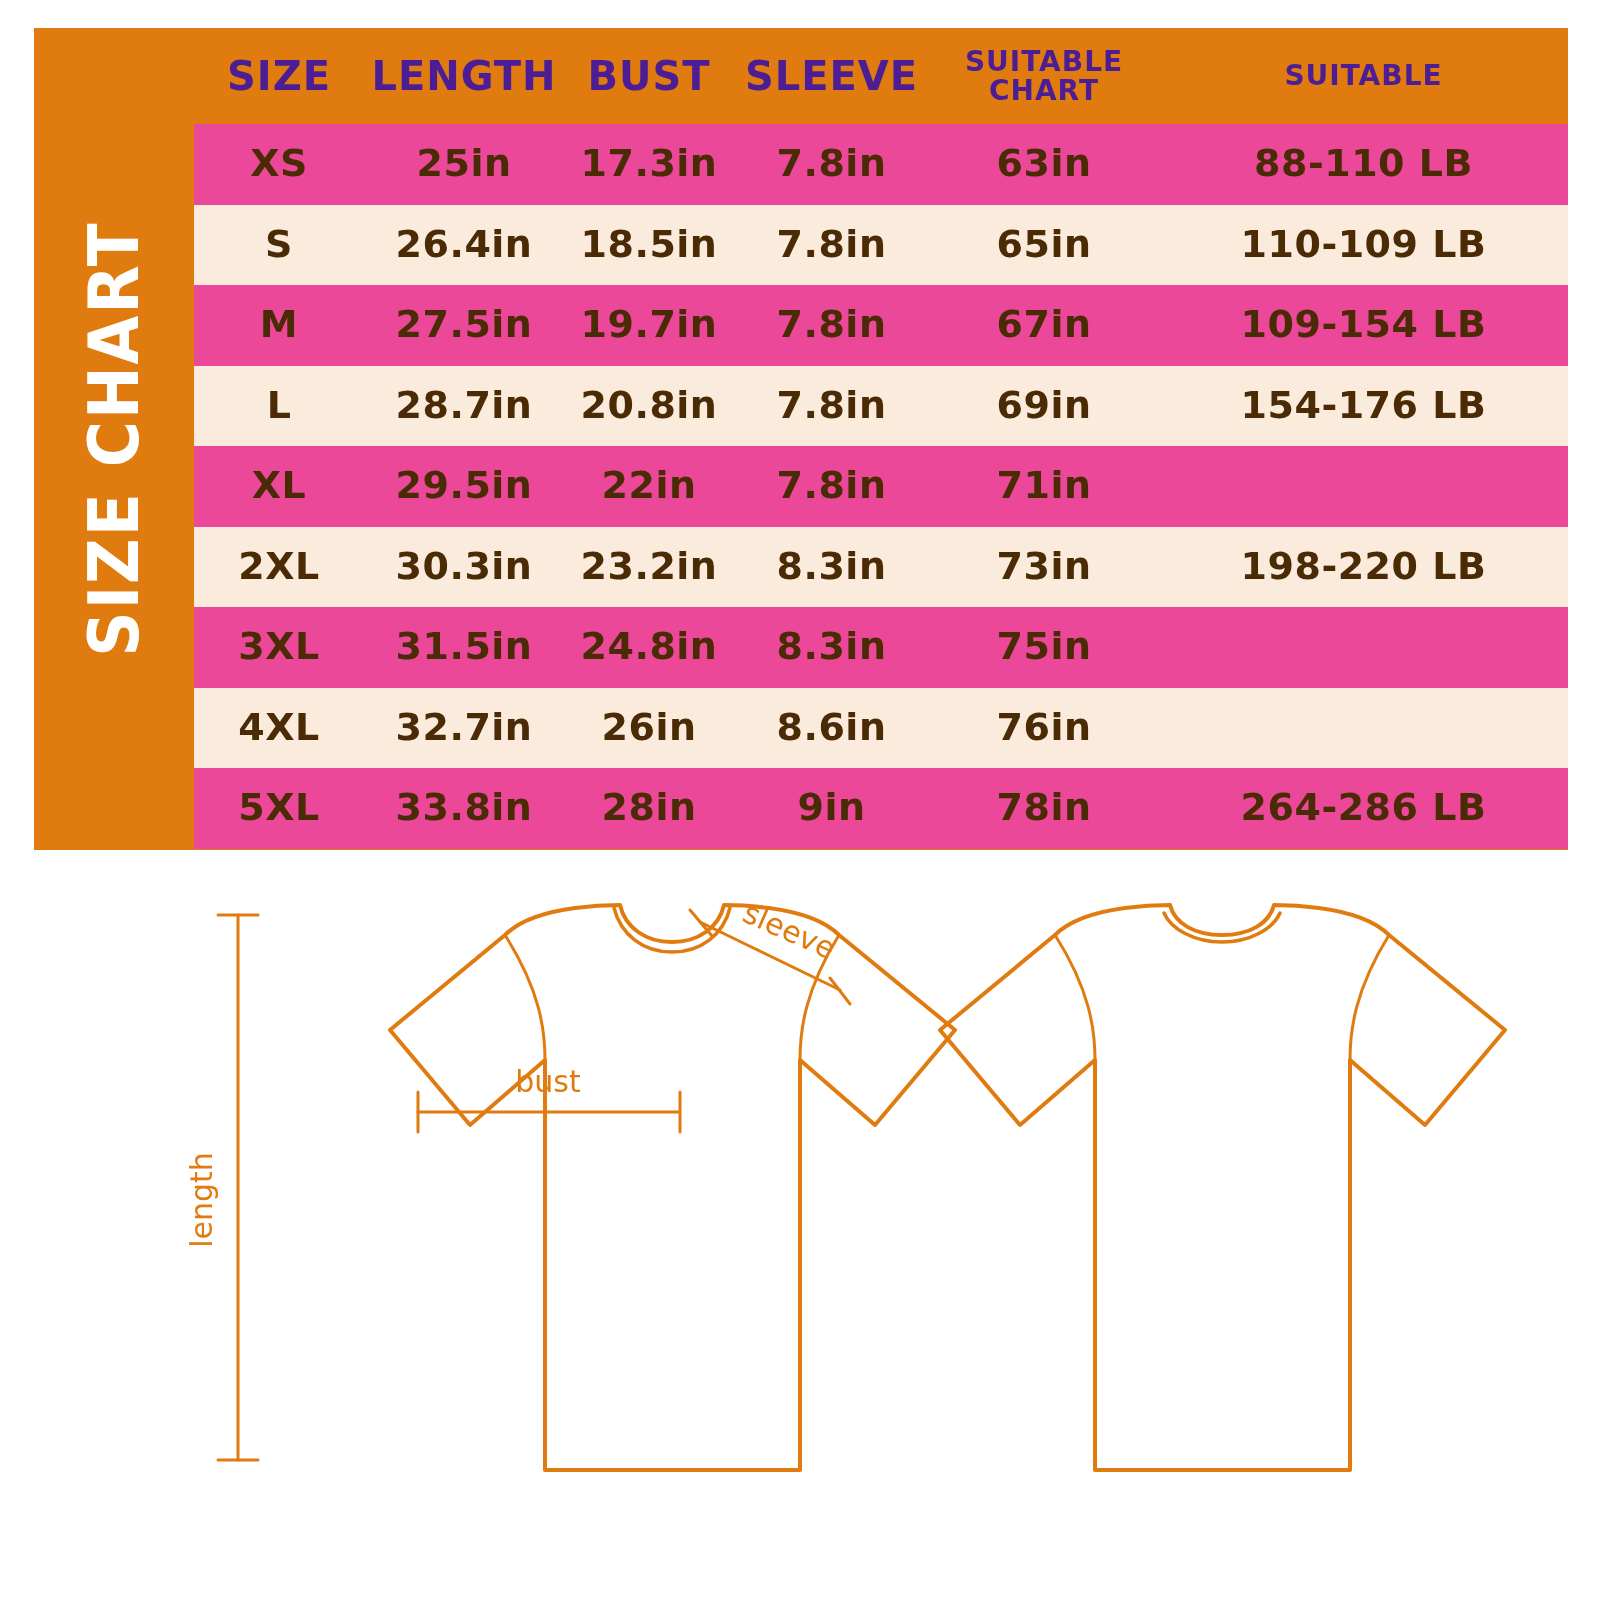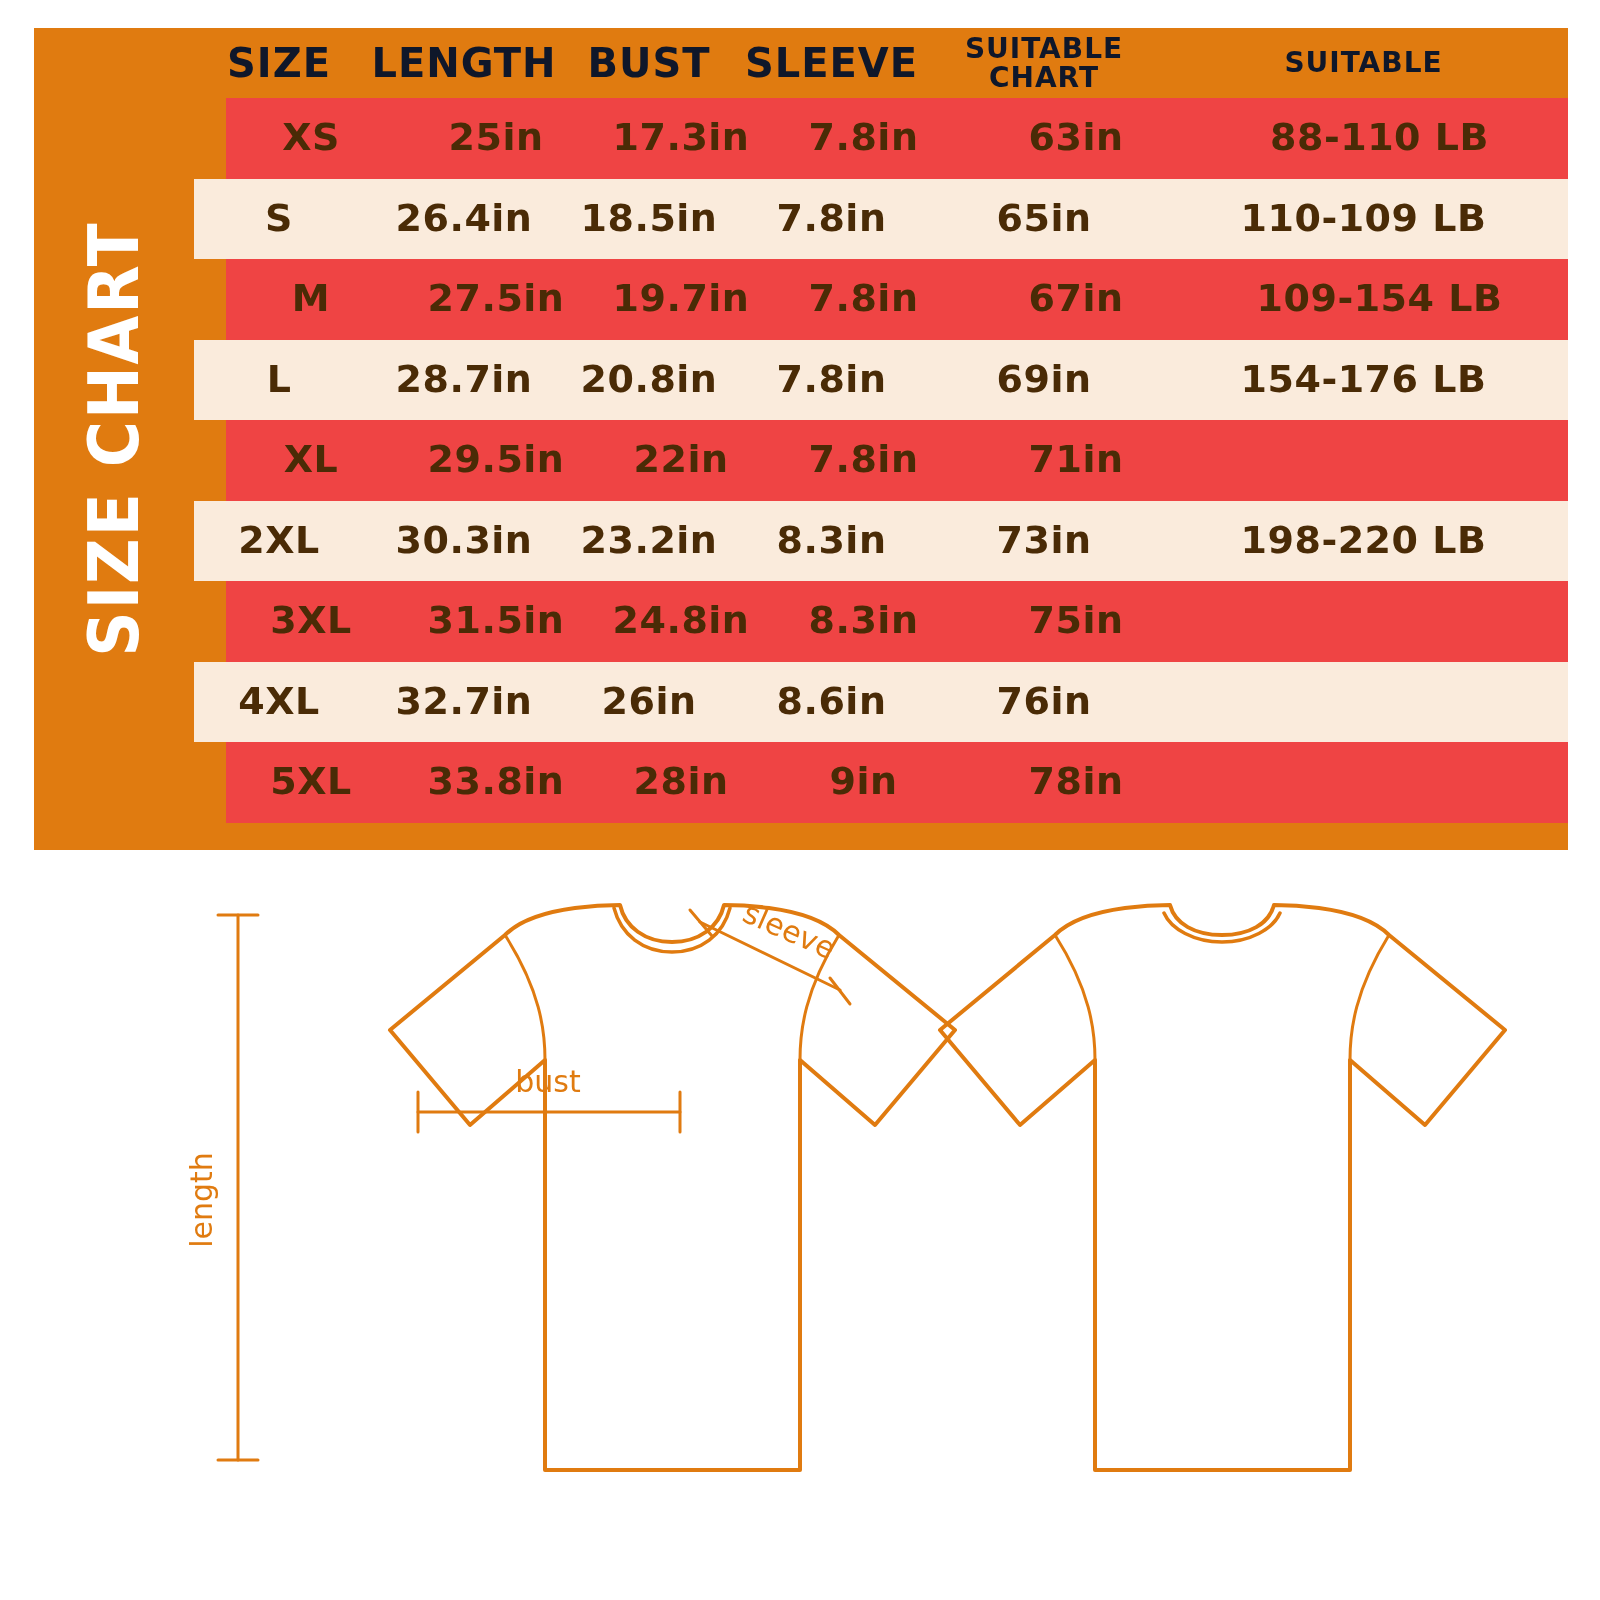--- a/index.html
+++ b/index.html
@@ -48,29 +48,29 @@
     flex: 1 1 auto;
     display: flex;
     flex-direction: column;
   }
 
   .row {
     display: flex;
     align-items: center;
   }
   .head-row {
-    height: 70px;
+    height: 96px;
     background: #E07B10;
-    color: #0f172a;
+    color: #4c1d95;
   }
   .data-row {
     height: 80.5px;
     color: #4A2B06;
   }
-  .row-white { background: #ef4444; margin-left: 32px; }
+  .row-white { background: #ec4899; }
   .row-tint  { background: #FAEBDC; }
 
   .cell {
     text-align: center;
     font-weight: bold;
     font-size: 38px;
     letter-spacing: 0.5px;
     line-height: 1.05;
   }
   .head-row .cell {
@@ -192,20 +192,21 @@
       <div class="cell c-sleeve">8.6in</div>
       <div class="cell c-height">76in</div>
     </div>
 
     <div class="row data-row row-white">
       <div class="cell c-size">5XL</div>
       <div class="cell c-length">33.8in</div>
       <div class="cell c-bust">28in</div>
       <div class="cell c-sleeve">9in</div>
       <div class="cell c-height">78in</div>
+      <div class="cell c-weight">264-286 LB</div>
     </div>
 
   </div>
 </div>
 
 <div class="illus">
   <svg width="1600" height="700" viewBox="0 0 1600 700" xmlns="http://www.w3.org/2000/svg">
     <g fill="none" stroke="#E07B10" stroke-width="4" stroke-linejoin="round" stroke-linecap="round">
 
       <g>

